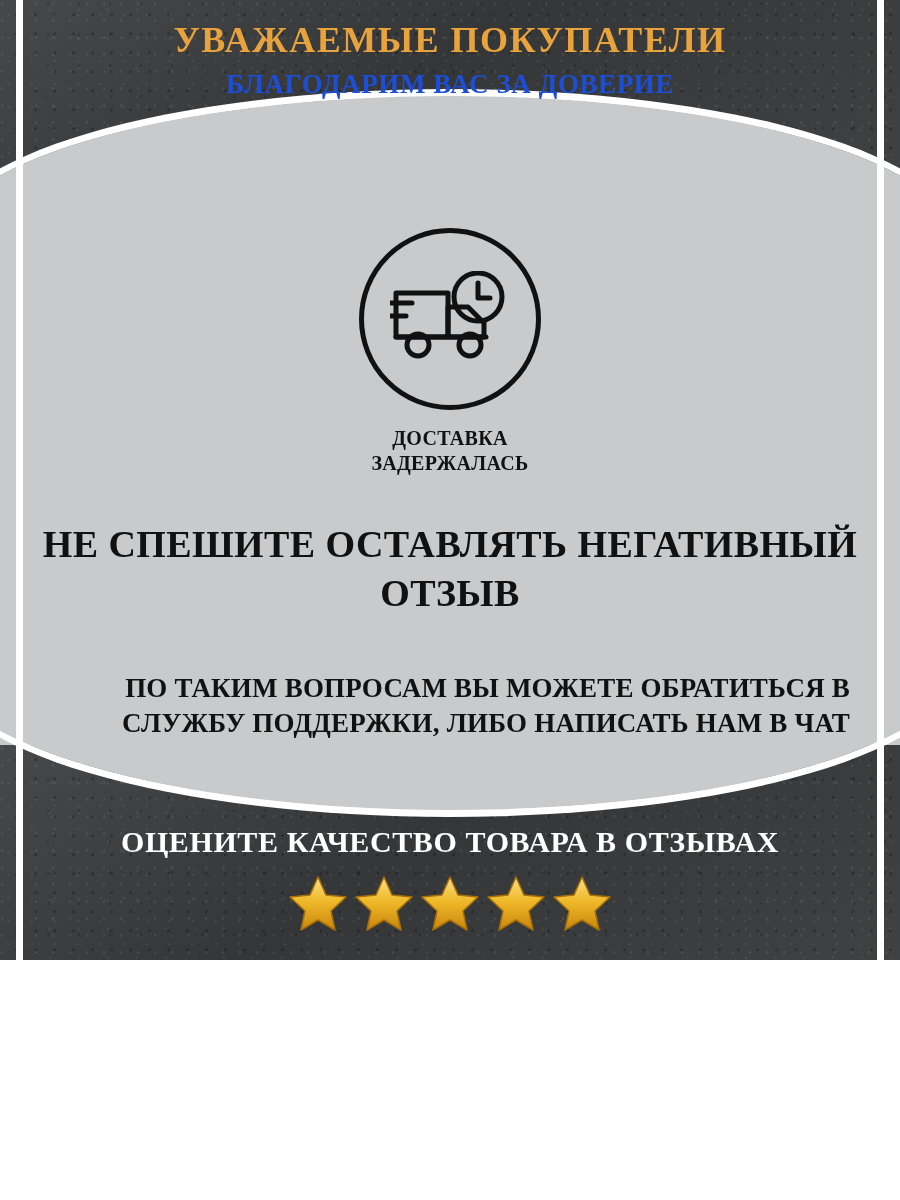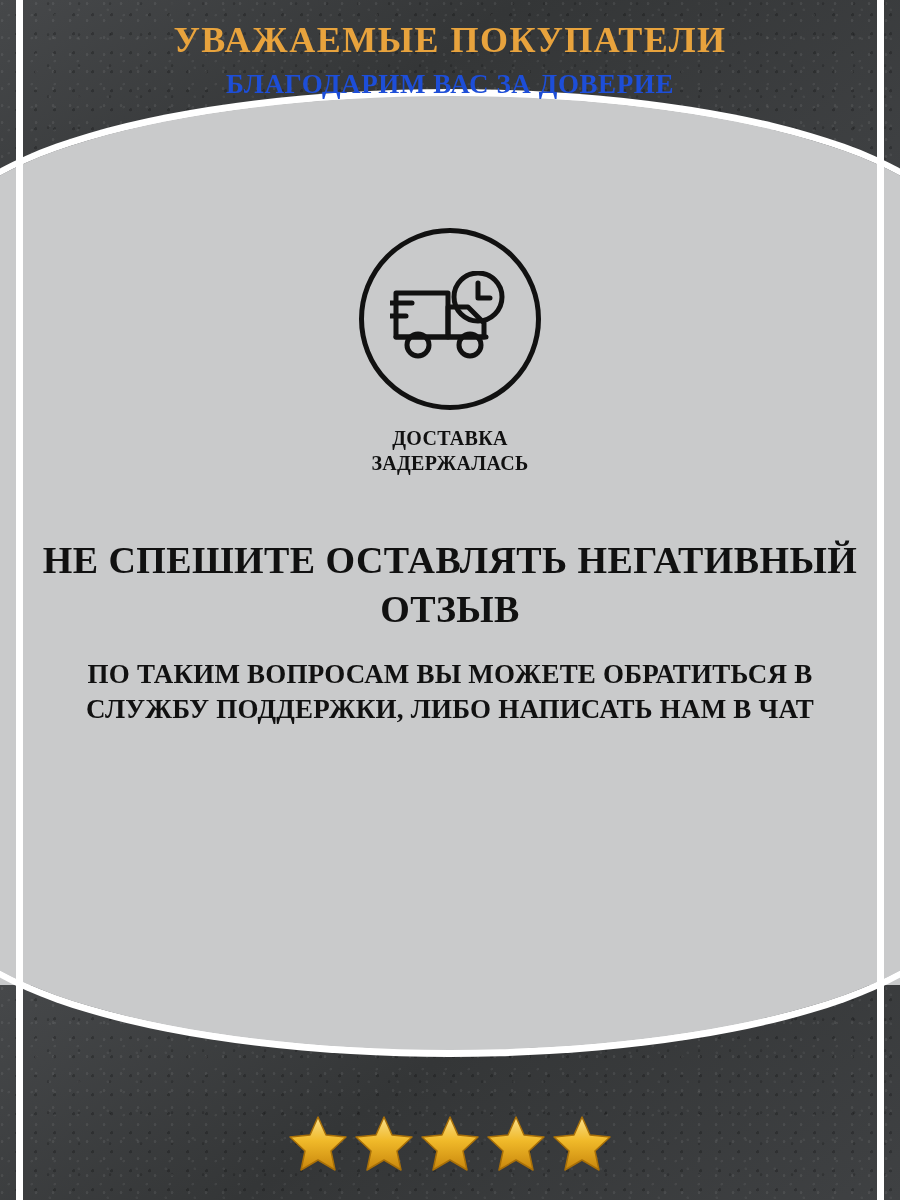--- a/index.html
+++ b/index.html
@@ -3,21 +3,21 @@
 <meta charset="utf-8">
 <style>
   html, body {
     margin: 0;
     padding: 0;
     background: #ffffff;
   }
   .page {
     position: relative;
     width: 900px;
-    height: 1200px;
+    height: 960px;
     overflow: hidden;
     background: #c9cacb;
     font-family: "Liberation Serif", "DejaVu Serif", serif;
     color: #111111;
   }
 
   
   .dark-band {
     position: absolute;
     left: 0;
@@ -135,35 +135,36 @@
   .icon-caption {
     margin-top: 16px;
     font-size: 20px;
     font-weight: bold;
     line-height: 1.25;
     letter-spacing: 0.3px;
   }
 
   
   .headline {
-    margin-top: 60px;
+    margin-top: 44px;
     font-size: 38px;
     font-weight: bold;
     line-height: 1.3;
     letter-spacing: 0.4px;
   }
   .note {
-    margin-top: 22px;
+    margin-top: 52px;
     font-size: 27px;
     font-weight: bold;
     line-height: 1.32;
     letter-spacing: 0.2px;
     width: 800px;
     margin-left: auto;
     margin-right: auto;
+    text-align: right;
   }
 
   
   .footer {
     position: absolute;
     bottom: 24px;
     left: 0;
     width: 900px;
     text-align: center;
     z-index: 5;
@@ -231,20 +232,21 @@
 
 
 
     </div>
 
     <div class="headline">НЕ СПЕШИТЕ ОСТАВЛЯТЬ НЕГАТИВНЫЙ ОТЗЫВ</div>
     <div class="note">ПО ТАКИМ ВОПРОСАМ ВЫ МОЖЕТЕ ОБРАТИТЬСЯ В СЛУЖБУ ПОДДЕРЖКИ, ЛИБО НАПИСАТЬ НАМ В ЧАТ</div>
   </div>
 
   <div class="footer">
+    <div class="footer-title">ОЦЕНИТЕ КАЧЕСТВО ТОВАРА В ОТЗЫВАХ</div>
     <div class="stars">
       <span class="star">
         <svg width="60" height="58" viewBox="0 0 60 58">
             <defs>
               <linearGradient id="g1" x1="0" y1="0" x2="0" y2="1">
                 <stop offset="0" stop-color="#fbe08a"></stop>
                 <stop offset="0.45" stop-color="#f0b929"></stop>
                 <stop offset="1" stop-color="#c8860c"></stop>
               </linearGradient>
             </defs>

